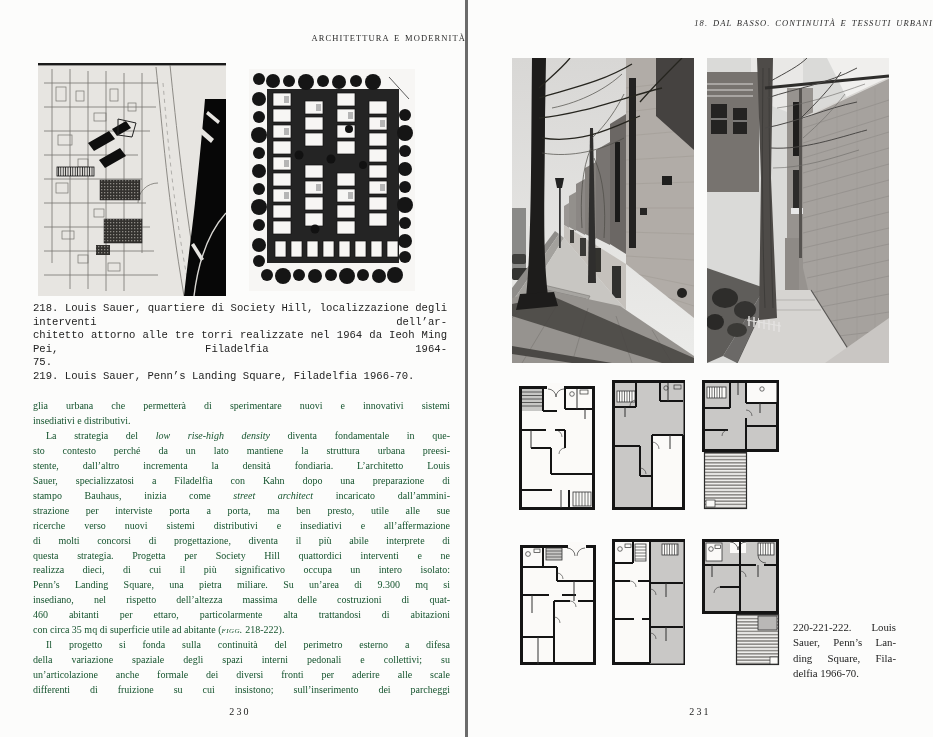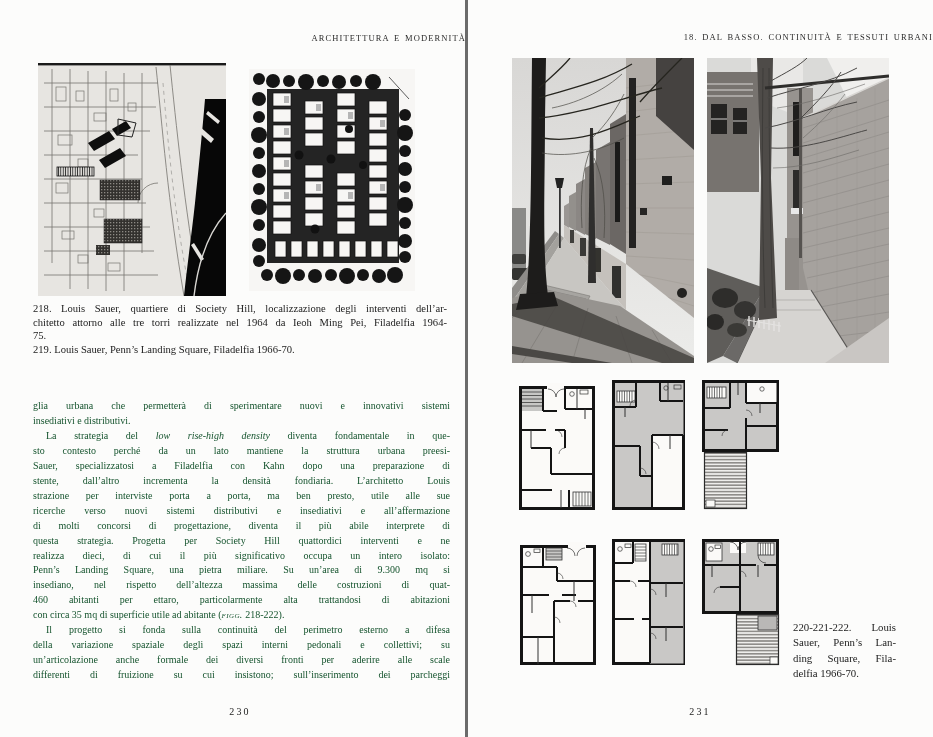--- a/index.html
+++ b/index.html
@@ -209,55 +209,56 @@
       <circle cx="10" cy="84" r="6"></circle>
         <circle cx="10" cy="102" r="7"></circle>
         <circle cx="10" cy="120" r="6"></circle>
       <circle cx="10" cy="138" r="8"></circle>
         <circle cx="10" cy="156" r="6"></circle>
         <circle cx="10" cy="176" r="7"></circle>
       <circle cx="10" cy="192" r="6"></circle>
     </g>
   </svg>
 
-  <div class="abs caption-left" style="left:33px;top:302px;width:414px;">
+  <div class="abs caption-left" style="left:33px;top:302px;width:414px;font-family:Liberation Mono, monospace;">
       <div class="tline"><span>218. Louis Sauer, quartiere di Society Hill, localizzazione degli interventi dell’ar-</span></div>
       <div class="tline"><span>chitetto attorno alle tre torri realizzate nel 1964 da Ieoh Ming Pei, Filadelfia 1964-</span></div>
       <div class="tline last"><span>75.</span></div>
       <div class="tline last"><span>219. Louis Sauer, Penn’s Landing Square, Filadelfia 1966-70.</span></div>
     </div>
 
   <div class="abs bodytext" style="left:33px;top:375px;width:417px;">
       <div class="tline"><span>glia urbana che permetterà di sperimentare nuovi e innovativi sistemi</span></div>
       <div class="tline last"><span>insediativi e distributivi.</span></div>
       <div class="tline indent"><span>La strategia del </span><span class="it">low rise-high density</span><span> diventa fondamentale in que-</span></div>
       <div class="tline"><span>sto contesto perché da un lato mantiene la struttura urbana preesi-</span></div>
+      <div class="tline"><span>stente, dall’altro incrementa la densità fondiaria. L’architetto Louis</span></div>
       <div class="tline"><span>Sauer, specializzatosi a Filadelfia con Kahn dopo una preparazione di</span></div>
-      <div class="tline"><span>stente, dall’altro incrementa la densità fondiaria. L’architetto Louis</span></div>
+      <div class="tline"><span>stampo Bauhaus, inizia come </span><span class="it">street architect</span><span> incaricato dall’ammini-</span></div>
       <div class="tline"><span>strazione per interviste porta a porta, ma ben presto, utile alle sue</span></div>
       <div class="tline"><span>ricerche verso nuovi sistemi distributivi e insediativi e all’affermazione</span></div>
       <div class="tline"><span>di molti concorsi di progettazione, diventa il più abile interprete di</span></div>
       <div class="tline"><span>questa strategia. Progetta per Society Hill quattordici interventi e ne</span></div>
       <div class="tline"><span>realizza dieci, di cui il più significativo occupa un intero isolato:</span></div>
       <div class="tline"><span>Penn’s Landing Square, una pietra miliare. Su un’area di 9.300 mq si</span></div>
       <div class="tline"><span>insediano, nel rispetto dell’altezza massima delle costruzioni di quat-</span></div>
       <div class="tline"><span>460 abitanti per ettaro, particolarmente alta trattandosi di abitazioni</span></div>
       <div class="tline last"><span>con circa 35 mq di superficie utile ad abitante (</span><span class="sc">figg.</span><span> 218-222).</span></div>
       <div class="tline indent"><span>Il progetto si fonda sulla continuità del perimetro esterno a difesa</span></div>
       <div class="tline"><span>della variazione spaziale degli spazi interni pedonali e collettivi; su</span></div>
       <div class="tline"><span>un’articolazione anche formale dei diversi fronti per aderire alle scale</span></div>
       <div class="tline"><span>differenti di fruizione su cui insistono; sull’inserimento dei parcheggi</span></div>
     </div>
 
   <div class="abs folio" style="left:33px;top:706px;width:414px;">230</div>
 </section>
 
 <section>
 
-  <div class="abs running-head" style="left:467px;top:32px;width:466px;">18. DAL BASSO. CONTINUITÀ E TESSUTI URBANI</div>
+  <div class="abs running-head" style="left:467px;top:18px;width:466px;font-style:italic;">18. DAL BASSO. CONTINUITÀ E TESSUTI URBANI</div>
 
   <svg class="abs" style="left:512px;top:58px;" width="182" height="305" viewBox="0 0 182 305">
     <defs>
       <clipPath id="nearwall">
           <path d="M114,0 H182 V260 L114,206 Z"></path>
         </clipPath>
       <linearGradient id="sky1" x1="0" y1="0" x2="0" y2="1">
         <stop offset="0" stop-color="#d8d7d5"></stop>
           <stop offset="1" stop-color="#ececea"></stop>
       </linearGradient>

